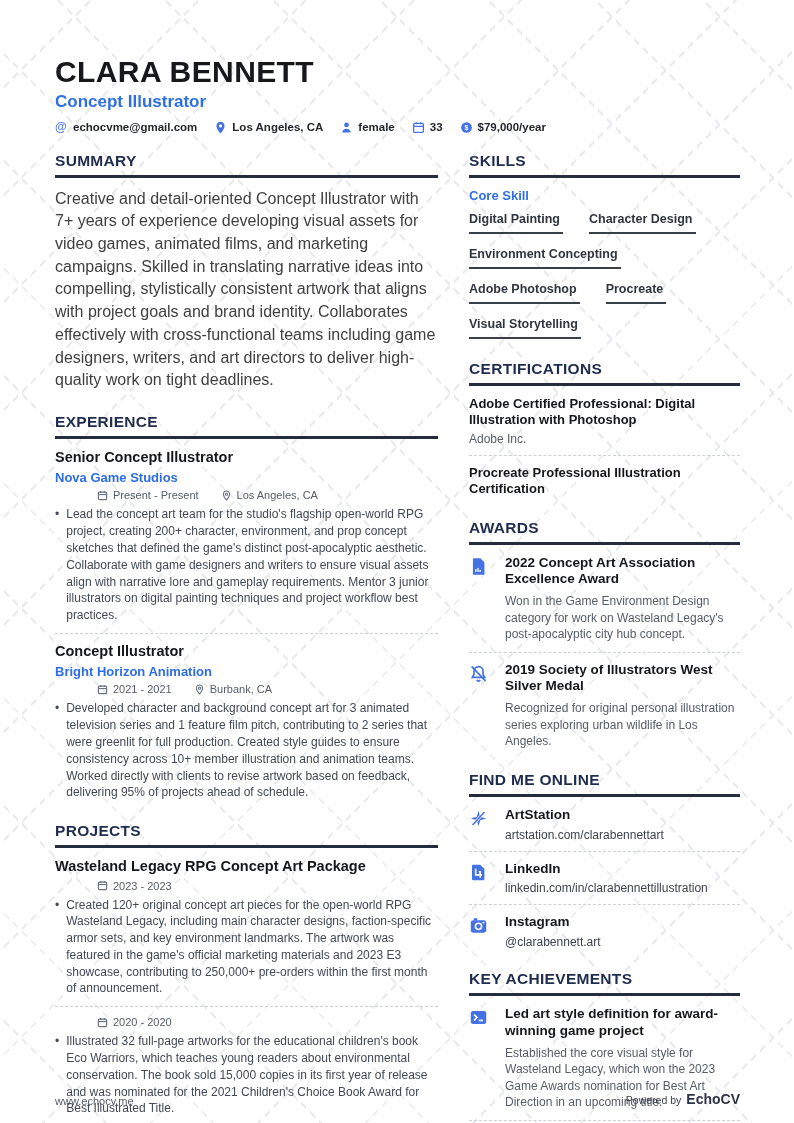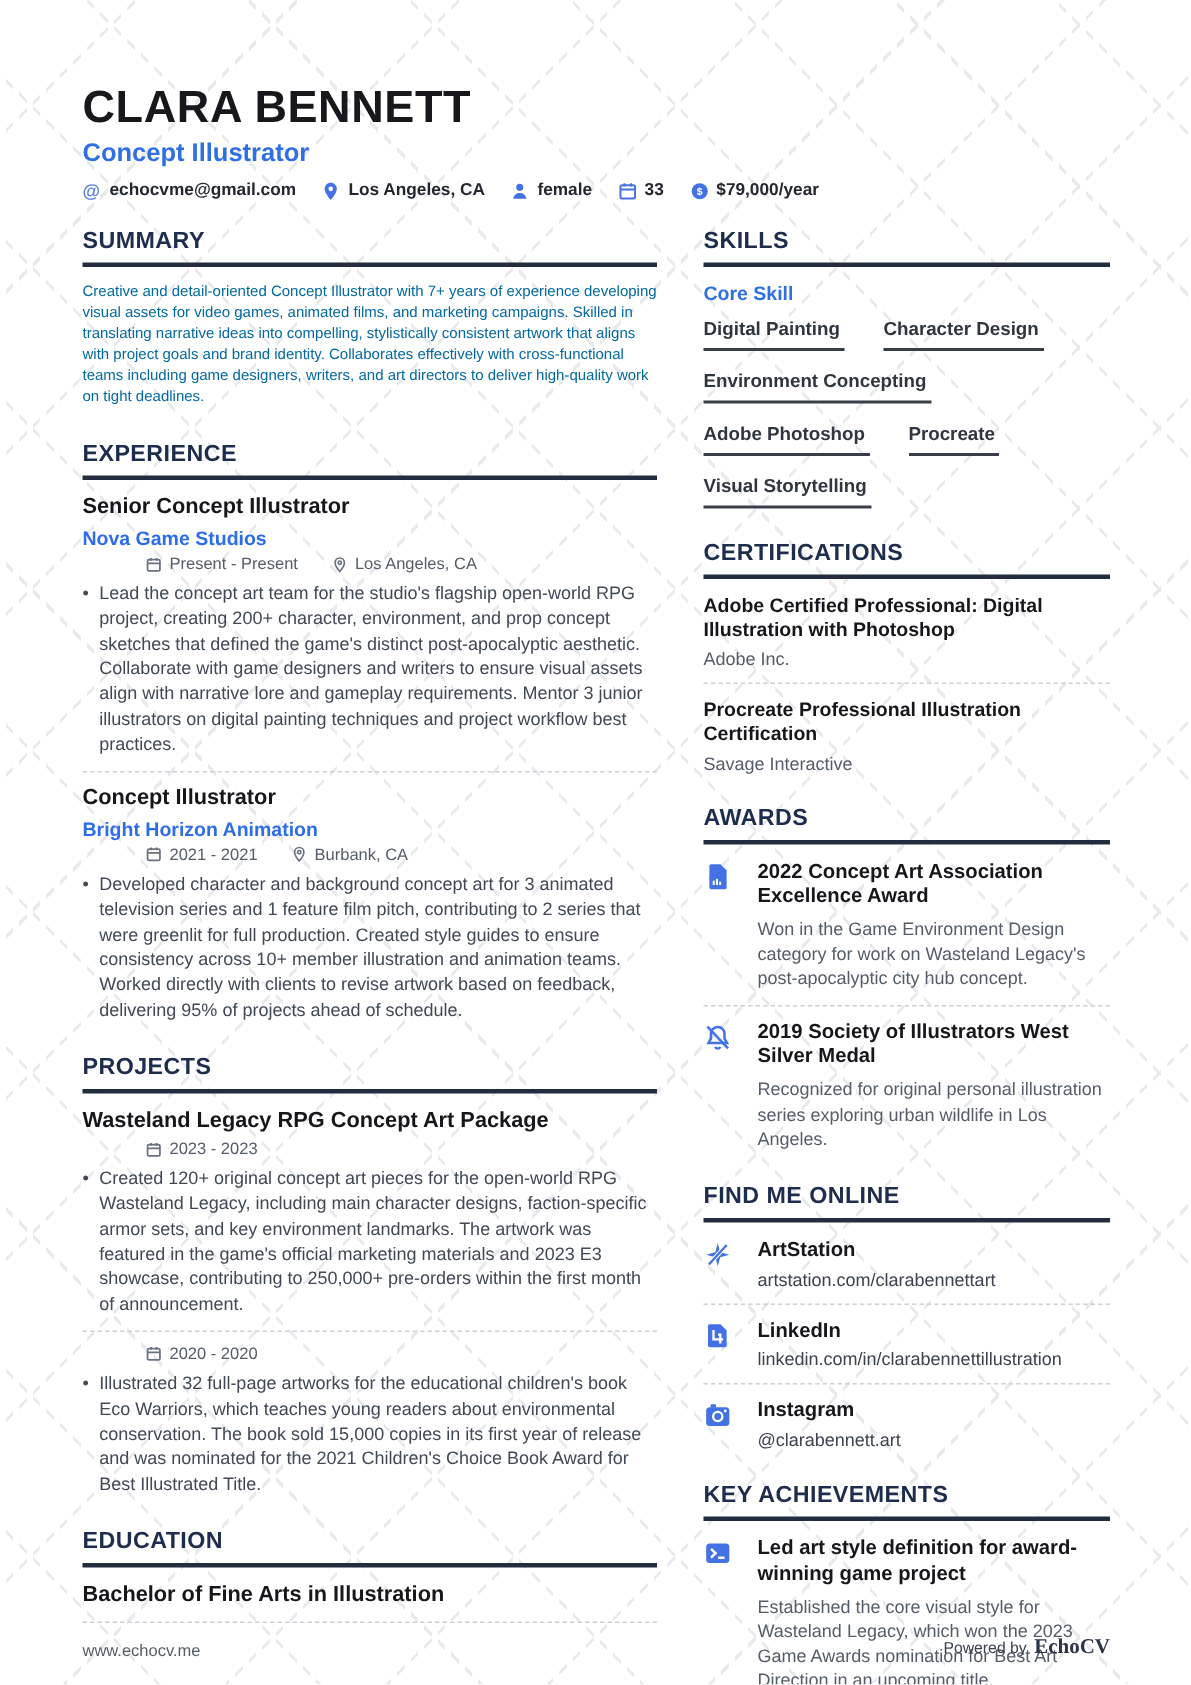--- a/index.html
+++ b/index.html
@@ -26,21 +26,21 @@
   .cicon svg{width:13px;height:13px;display:block;}
   .at-glyph{font-size:12px;font-weight:700;color:#5b82e8;line-height:13px;}
   
   .columns{display:flex;gap:31px;margin-top:18px;}
   .col-left{width:383px;flex:none;}
   .col-right{width:271px;flex:none;}
   
   .section{margin-bottom:21px;}
   .sec-head{font-size:15.5px;font-weight:800;color:#1e2c4e;letter-spacing:.3px;
     padding-bottom:5px;border-bottom:3px solid #232d3d;margin-bottom:10px;}
-  .summary-text{font-size:10px;line-height:1.42;color:#0369a1;}
+  .summary-text{font-size:16px;line-height:1.42;color:#404040;}
   
   .entry{padding-bottom:9px;margin-bottom:9px;border-bottom:1px dashed #ccd1d8;}
   .entry.last{border-bottom:none;margin-bottom:0;padding-bottom:0;}
   .e-title{font-size:14.5px;font-weight:800;color:#15171b;line-height:1.2;}
   .e-org{font-size:13px;font-weight:700;color:#2e6de8;margin-top:4px;}
   .meta{display:flex;align-items:center;gap:22px;margin-top:4px;padding-left:42px;}
   .meta-item{display:flex;align-items:center;gap:5px;font-size:11px;color:#555d68;}
   .micon{display:inline-flex;width:11px;height:11px;color:#6a7280;}
   .micon svg{width:11px;height:11px;display:block;}
   .bullet{display:flex;gap:7px;margin-top:5px;font-size:12px;color:#414955;line-height:1.4;}
@@ -57,21 +57,21 @@
   .icon-cell{flex:none;width:26px;padding-top:2px;}
   .icon-cell svg{width:19px;height:19px;display:block;}
   .ir-title{font-size:13.5px;font-weight:800;color:#15171b;line-height:1.25;}
   .ir-desc{font-size:12px;color:#555d68;line-height:1.37;margin-top:5px;}
   .ir-handle{font-size:12px;color:#3c434e;margin-top:4px;}
   
   .footer{position:absolute;left:55px;right:54px;bottom:16px;display:flex;justify-content:space-between;align-items:flex-end;z-index:2;gap:36px;}
   .footer-site{font-size:11px;color:#565c66;}
   .powered{display:flex;align-items:baseline;gap:5px;}
   .powered-label{font-size:10.5px;color:#3a414c;}
-  .powered-brand{font-size:14px;font-weight:700;color:#2b3547;font-family:Liberation Serif, serif;}
+  .powered-brand{font-size:14px;font-weight:700;color:#2b3547;}
 </style>
 </head>
 <body>
 
 <div class="page">
   <div class="watermark"></div>
   <div class="content">
 
     <div>
       <div class="name">CLARA BENNETT</div>
@@ -269,21 +269,20 @@
         </div>
 
         <div class="section">
           <div class="sec-head">CERTIFICATIONS</div>
           <div class="entry">
             <div class="cert-name">Adobe Certified Professional: Digital Illustration with Photoshop</div>
             <div class="cert-issuer">Adobe Inc.</div>
           </div>
           <div class="entry last">
             <div class="cert-name">Procreate Professional Illustration Certification</div>
-            <div class="cert-issuer">Savage Interactive</div>
           </div>
         </div>
 
         <div class="section">
           <div class="sec-head">AWARDS</div>
           <div class="entry icon-row">
             <div class="icon-cell">
               <svg viewBox="0 0 16 16">
                   <path fill="#4472e4" d="M4.3 1h5.2L13 4.5V14a1 1 0 0 1-1 1H4.3a1 1 0 0 1-1-1V2a1 1 0 0 1 1-1z"></path>
                   <rect x="5.2" y="10.2" width="1.1" height="2.4" fill="#fff"></rect>

